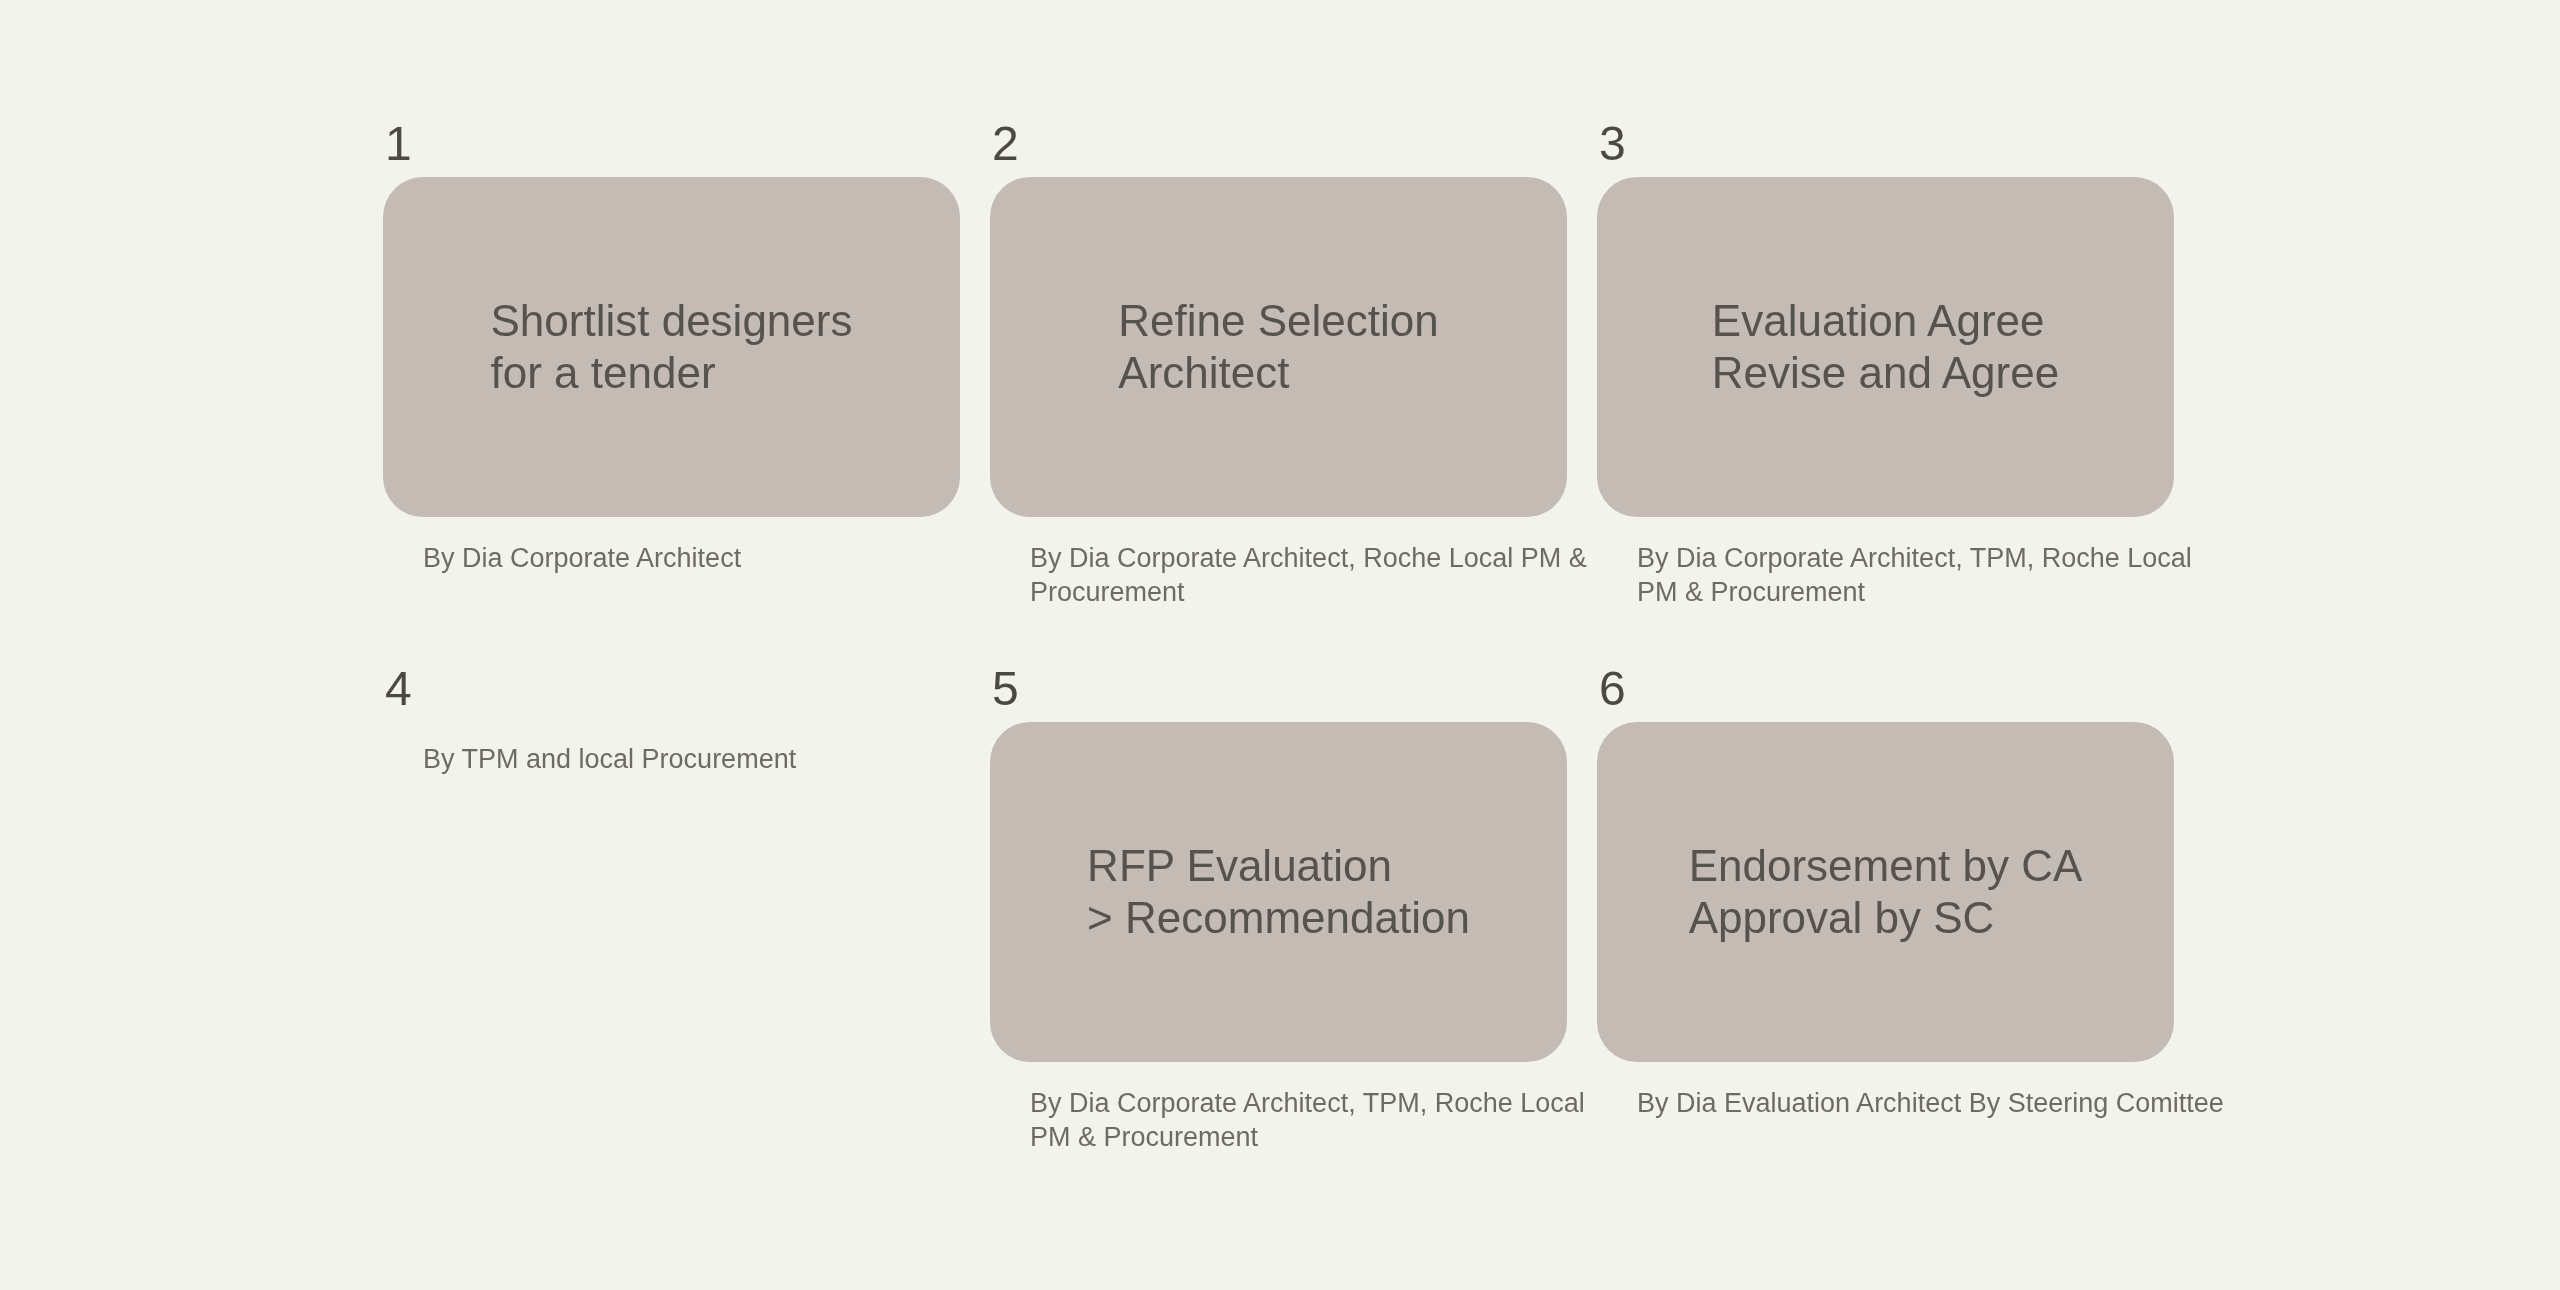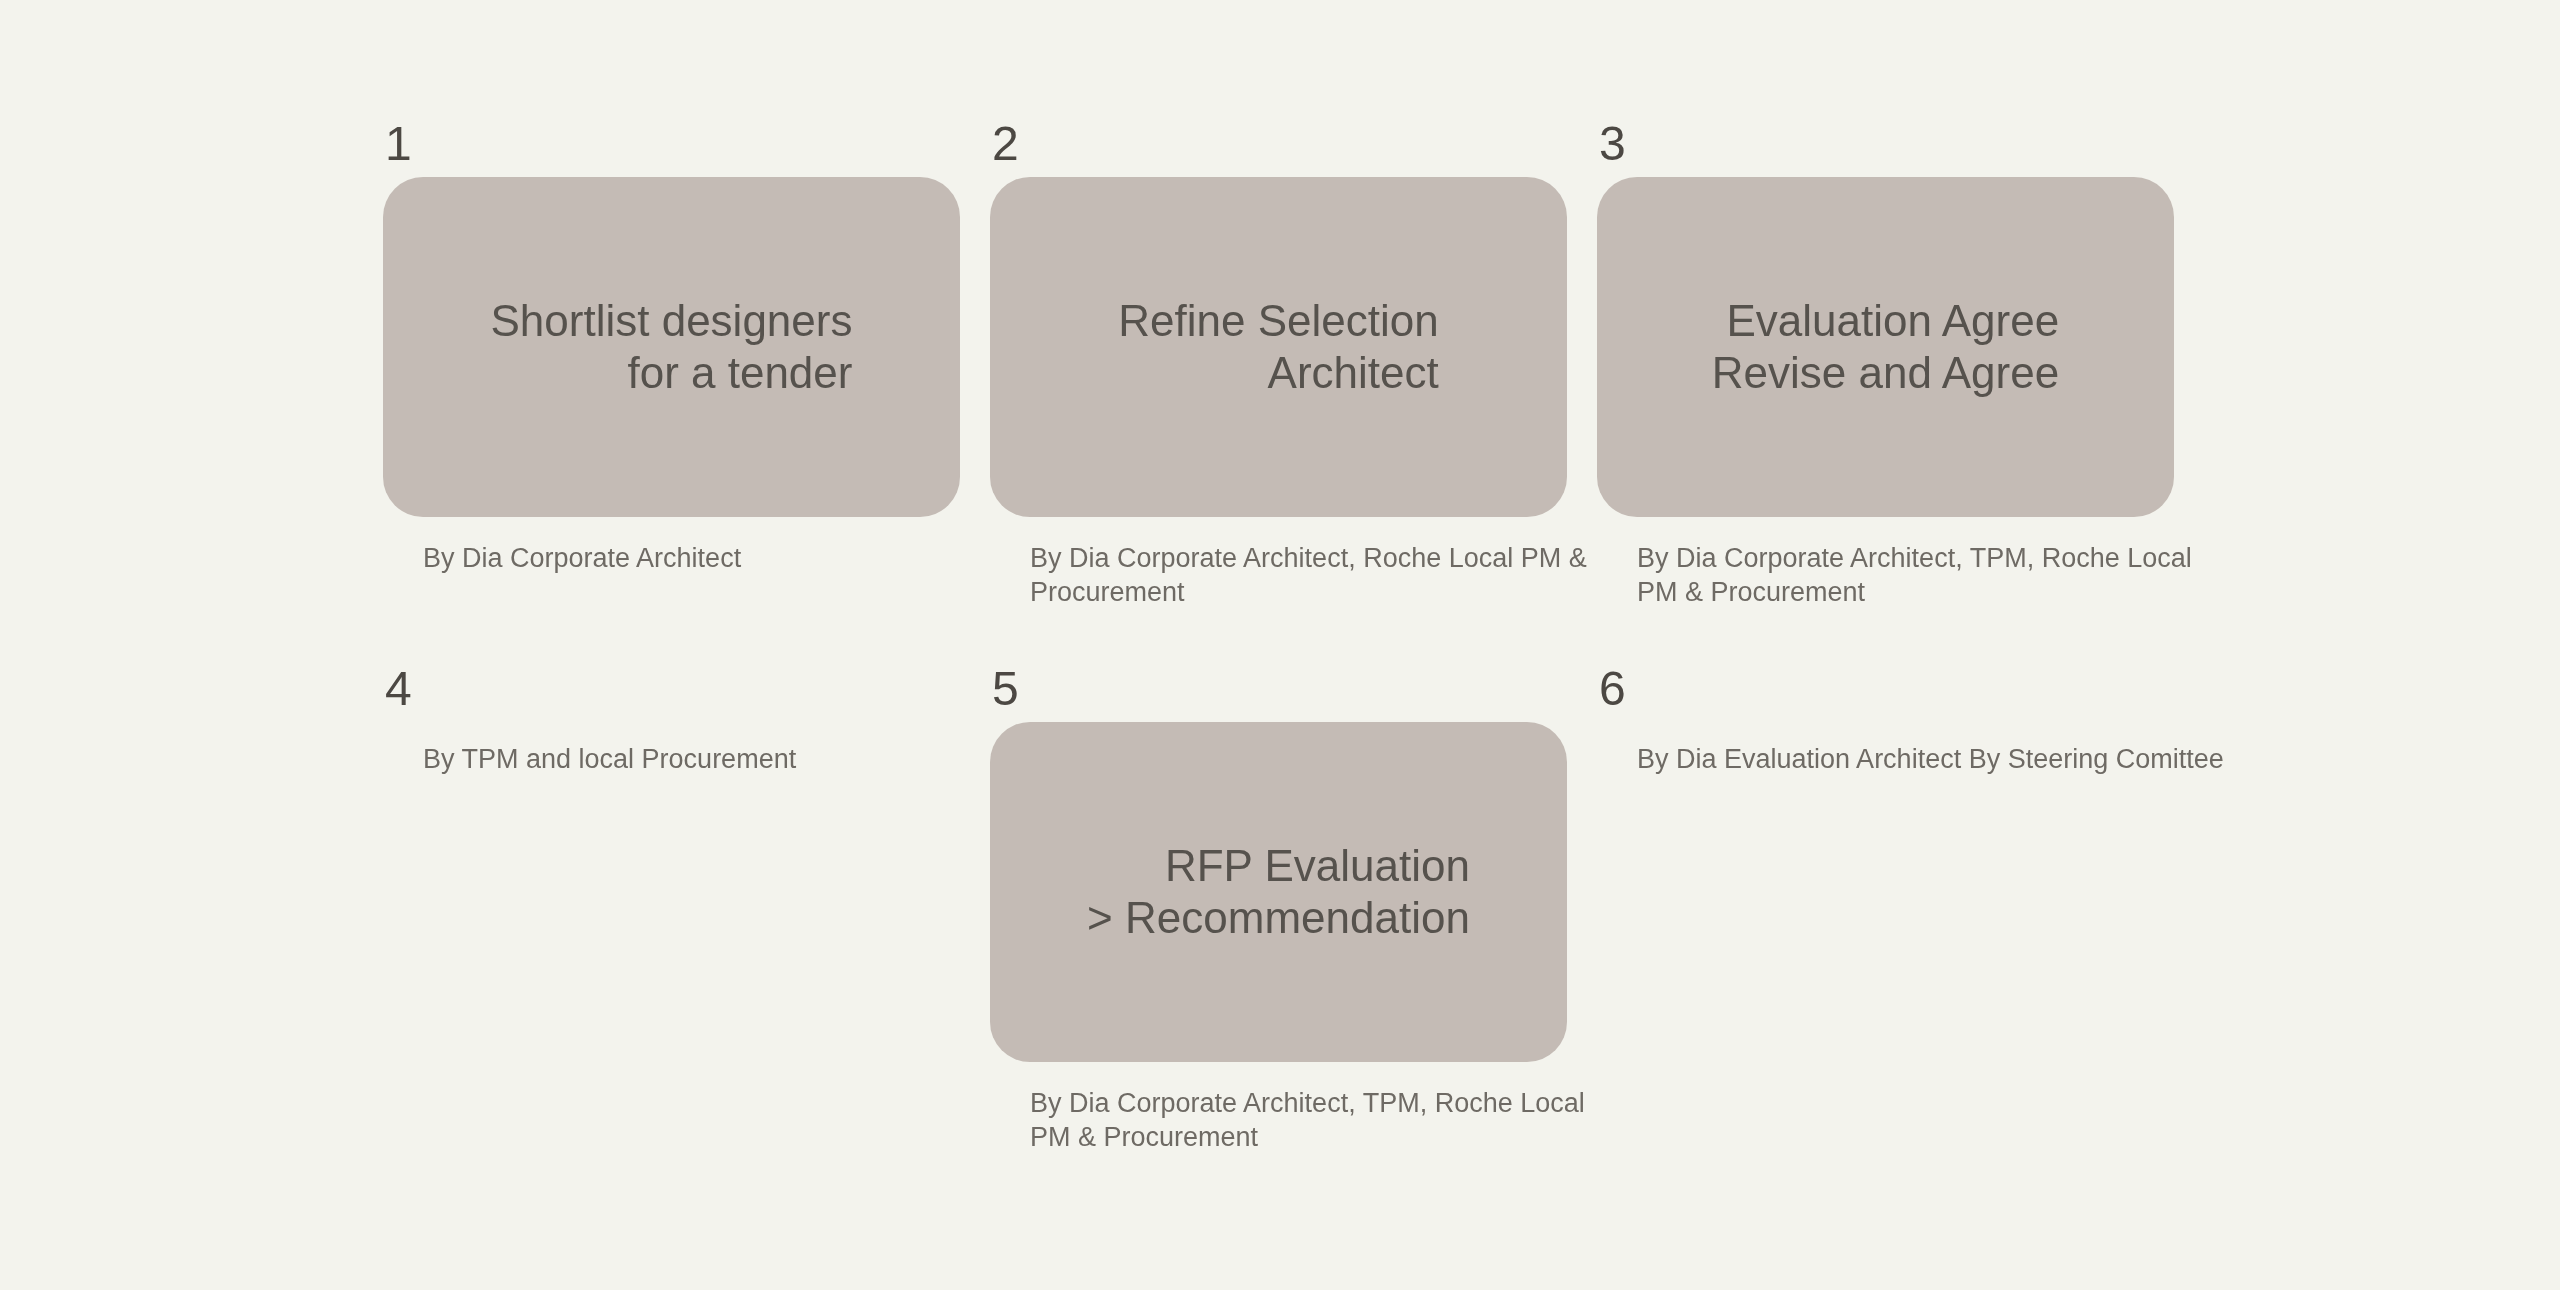--- a/index.html
+++ b/index.html
@@ -47,21 +47,21 @@
     border-radius: 40px;
     display: flex;
     align-items: center;
     justify-content: center;
   }
   .title {
     font-size: 44px;
     line-height: 52px;
     font-weight: 400;
     color: var(--title);
-    text-align: right;
+    text-align: left;
     white-space: pre-line;
   }
   .attr {
     margin-top: 24px;
     width: 730px;
     font-size: 27px;
     line-height: 34px;
     font-weight: 400;
     color: var(--attribution);
     white-space: pre-line;
@@ -112,16 +112,20 @@
     <div class="card">
       <div class="title">RFP Evaluation
 &gt; Recommendation</div>
     </div>
     <div class="attr">By Dia Corporate Architect, TPM, Roche Local
 PM &amp; Procurement</div>
   </div>
 
   <div class="cell">
     <div class="num">6</div>
+    <div class="card">
+      <div class="title">Endorsement by CA
+Approval by SC</div>
+    </div>
     <div class="attr">By Dia Evaluation Architect By Steering Comittee</div>
   </div>
 
 </div>
 
 </body></html>

